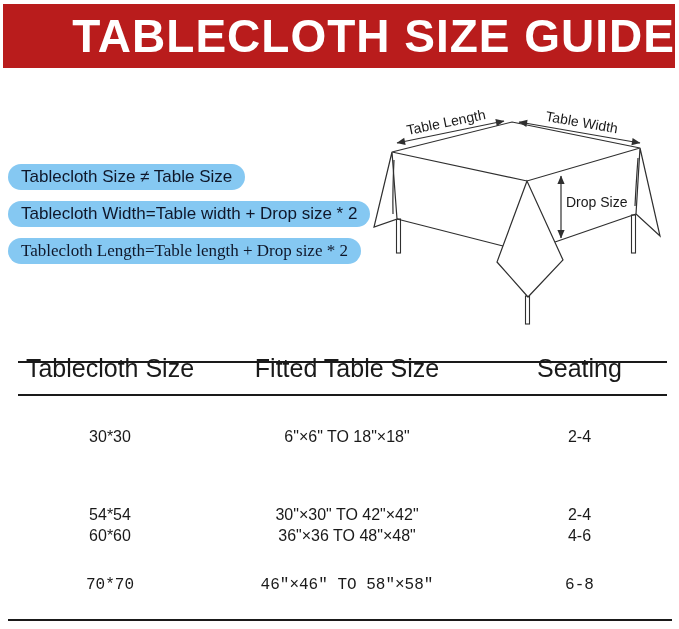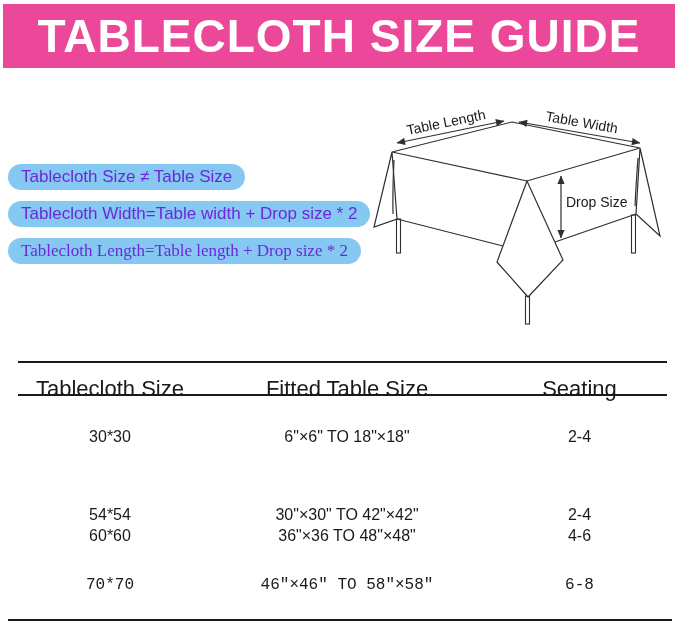--- a/index.html
+++ b/index.html
@@ -3,29 +3,29 @@
 <meta charset="utf-8">
 <style>
   html,body{margin:0;padding:0;background:#fff;}
   .stage{
     position:relative;width:679px;height:629px;background:#ffffff;overflow:hidden;
     font-family:"Liberation Sans","DejaVu Sans",sans-serif;
   }
   
   .banner{
     position:absolute;left:3px;top:4px;width:672px;height:64px;
-    background:#ec4899;display:flex;align-items:center;justify-content:center;
+    background:#b91c1c;display:flex;align-items:center;justify-content:flex-end;
   }
   .banner-title{
     color:#ffffff;font-size:46px;font-weight:bold;letter-spacing:1px;white-space:nowrap;
   }
   
   .pill{
     position:absolute;left:8px;height:26px;border-radius:13px;
-    background:#85C8F2;color:#6d28d9;font-size:17px;
+    background:#85C8F2;color:#0f172a;font-size:17px;
     display:flex;align-items:center;padding:0 13px;white-space:nowrap;
   }
   .pill1{top:164px;}
   .pill2{top:201px;}
   .pill3{top:238px;font-family:Liberation Serif, serif;}
   
   .diagram-svg{position:absolute;left:0;top:0;width:679px;height:629px;pointer-events:none;}
   .ln{fill:none;stroke:#2F2F2F;stroke-width:1.2;}
   .shape{fill:#ffffff;stroke:#2F2F2F;stroke-width:1.2;}
   .leg{fill:#ffffff;stroke:#2F2F2F;stroke-width:1.1;}
@@ -33,21 +33,21 @@
   
   .rule{position:absolute;background:#1A1A1A;height:2px;}
   .rule-top{left:18px;top:361px;width:649px;}
   .rule-mid{left:18px;top:394px;width:649px;}
   .rule-bottom{left:8px;top:619px;width:664px;}
   .trow{
     position:absolute;left:18px;width:649px;display:grid;
     grid-template-columns:184px 290px 175px;align-items:center;
   }
   .trow .cell{text-align:center;white-space:nowrap;color:#1A1A1A;}
-  .thead{top:376px;height:26px;font-size:22px;}
+  .thead{top:354px;height:26px;font-size:25px;}
   .tbody-row{height:26px;font-size:16px;}
   .r0{top:424px;} .r1{top:473px;margin-top:29px;} .r2{top:523px;} .r3{top:572px;font-family:Liberation Mono, monospace;}
 </style>
 </head>
 <body>
 
 <div class="stage">
 
   <div class="banner">
     <div class="banner-title">TABLECLOTH SIZE GUIDE</div>

